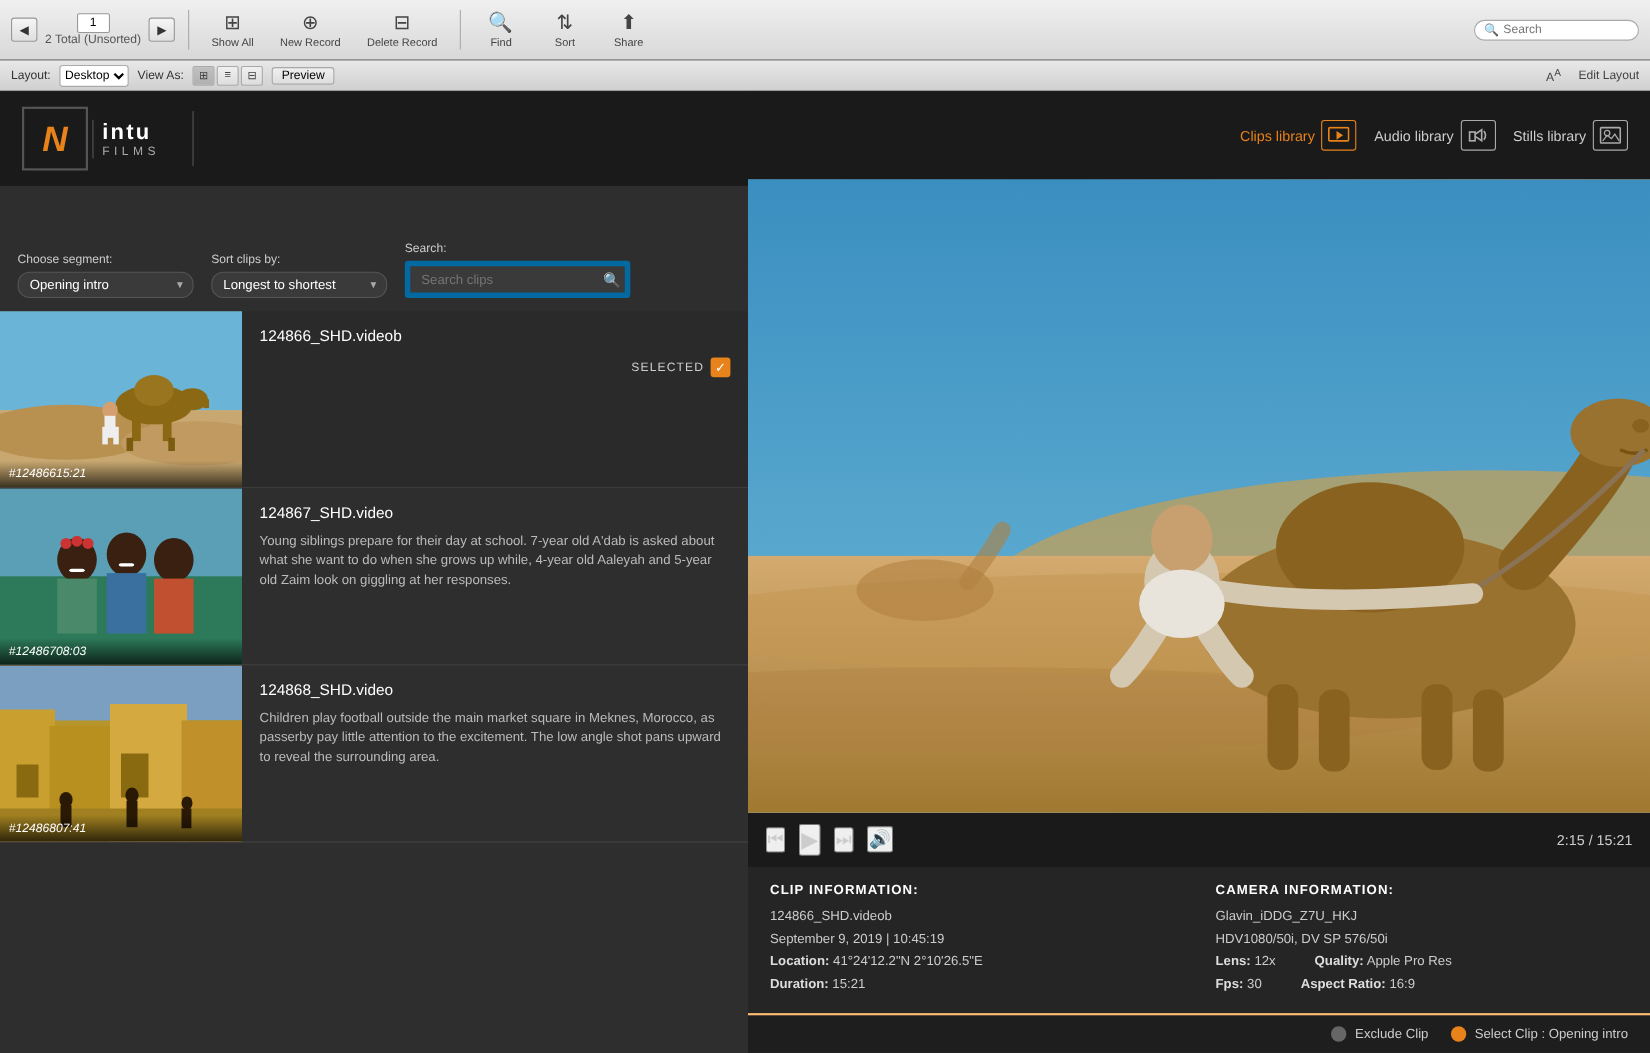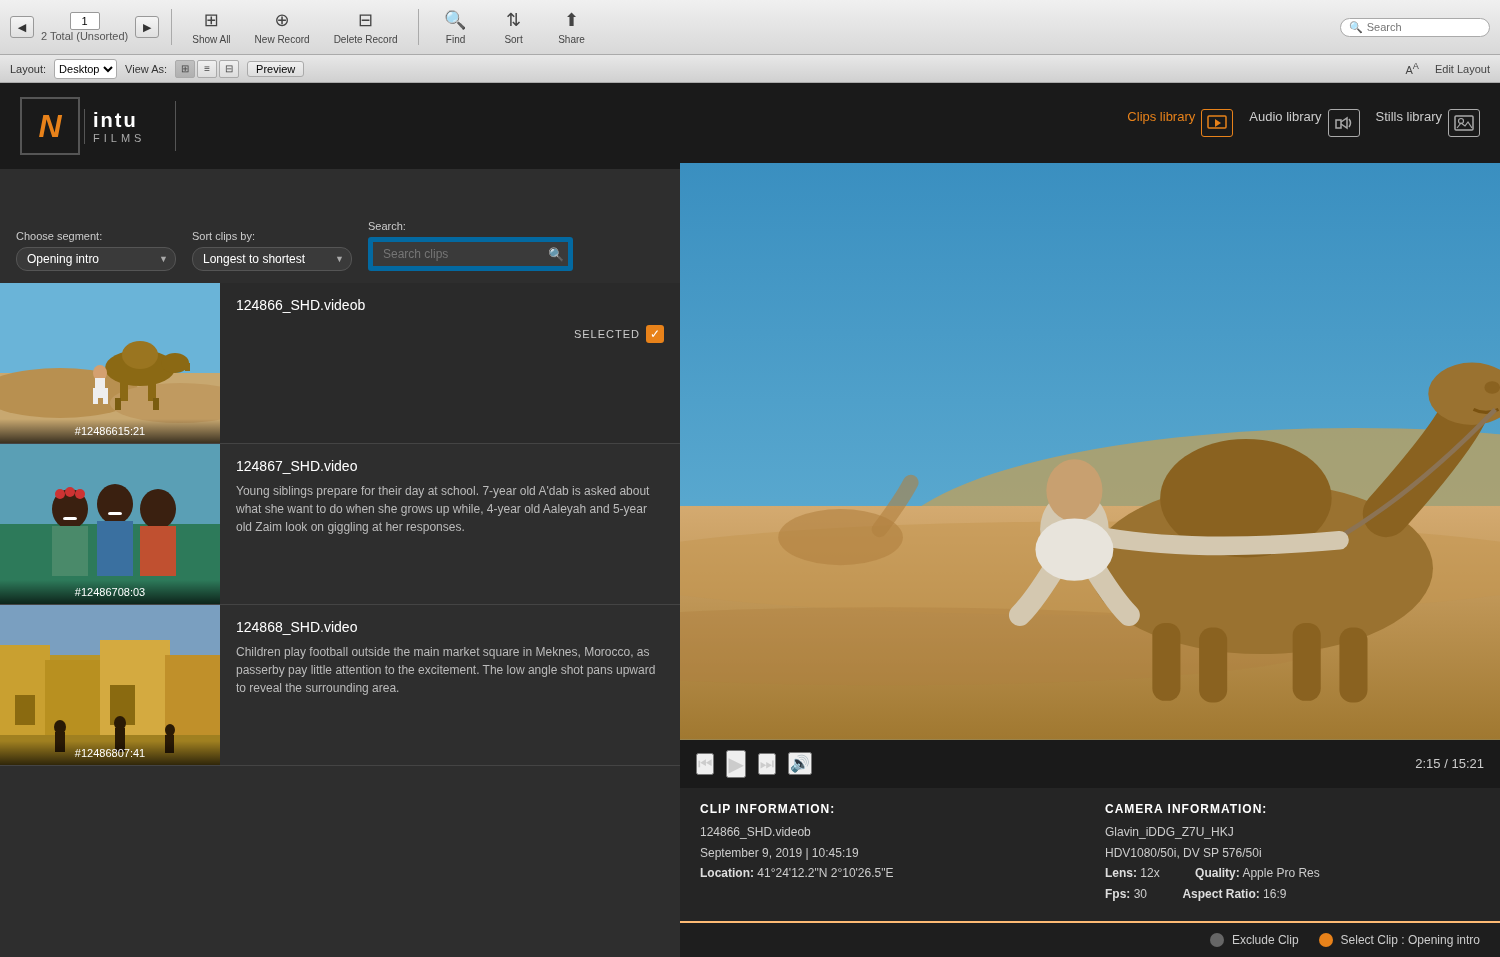--- a/index.html
+++ b/index.html
@@ -225,20 +225,21 @@
       font-weight: 300;
     }
     .library-nav {
       display: flex;
       align-items: center;
       gap: 16px;
       margin-left: auto;
     }
     .lib-item {
       display: flex;
+      align-items: center;
       gap: 6px;
       cursor: pointer;
     }
     .lib-item.active .lib-label { color: #e8821a; }
     .lib-item .lib-label { color: #ccc; font-size: 13px; }
     .lib-icon {
       width: 32px;
       height: 28px;
       border: 1.5px solid currentColor;
       border-radius: 3px;
@@ -361,22 +362,23 @@
       background: linear-gradient(135deg, #c9a96e 0%, #8b6914 30%, #a07830 60%, #d4aa70 100%);
     }
     .clip-overlay {
       position: absolute;
       bottom: 0;
       left: 0;
       right: 0;
       background: linear-gradient(transparent, rgba(0,0,0,0.7));
       padding: 6px 8px;
       display: flex;
-      justify-content: center;
+      justify-content: flex-start;
       align-items: flex-end;
+      font-style: italic;
     }
     .clip-id {
       color: white;
       font-size: 11px;
     }
     .clip-duration {
       color: white;
       font-size: 11px;
     }
 
@@ -865,20 +867,24 @@
 
     <div class="info-panel">
       <div class="info-section">
         <div class="info-heading">CLIP INFORMATION:</div>
         <div class="info-row">124866_SHD.videob</div>
         <div class="info-row">September 9, 2019 | 10:45:19</div>
         <div class="info-row">
           <span class="info-label">Location:</span>
           <span>41°24'12.2"N  2°10'26.5"E</span>
         </div>
+        <div class="info-row">
+          <span class="info-label">Duration:</span>
+          <span>15:21</span>
+        </div>
       </div>
       <div class="info-section">
         <div class="info-heading">CAMERA INFORMATION:</div>
         <div class="info-row">Glavin_iDDG_Z7U_HKJ</div>
         <div class="info-row">HDV1080/50i, DV SP 576/50i</div>
         <div class="info-row">
           <span class="info-label">Lens:</span>
           <span>12x</span>
           <span style="margin:0 16px;"></span>
           <span class="info-label">Quality:</span>

